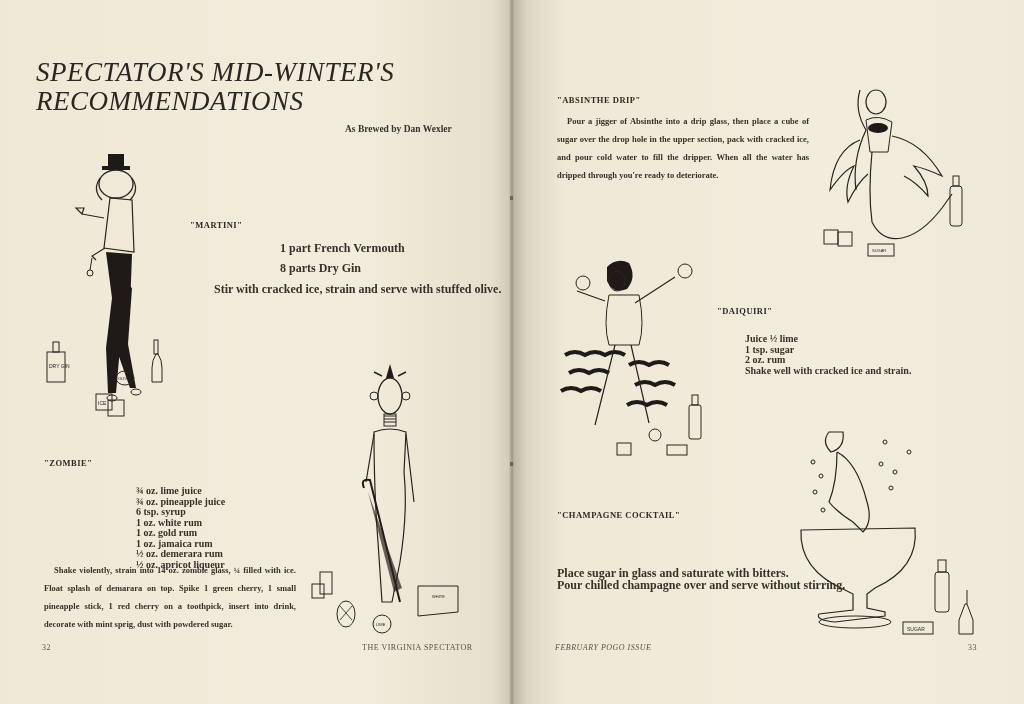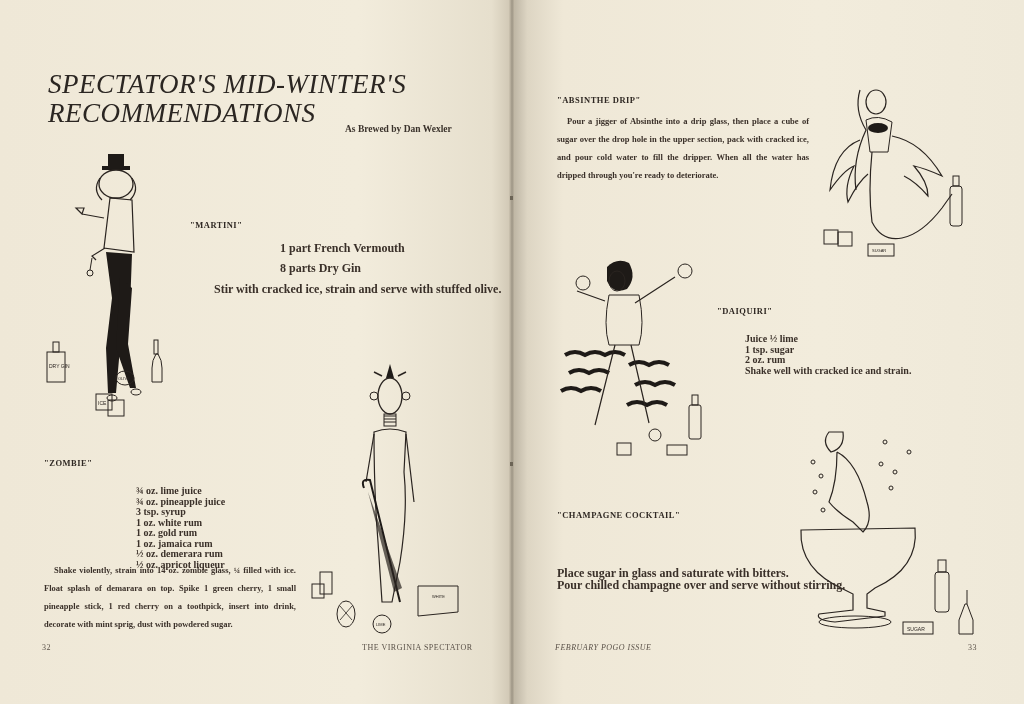--- a/index.html
+++ b/index.html
@@ -16,21 +16,21 @@
   }
   .page.left { left:0; width:512px; background:linear-gradient(to right,#efe8d7 0%,#f2ecdc 70%,#e6dfcd 96%,#cfc6b3 100%); }
   .page.right { left:512px; width:512px; background:linear-gradient(to right,#b9b1a0 0%,#ddd5c3 3%,#efe8d7 10%,#f2ecdc 60%,#efe9d9 100%); }
   .spine { position:absolute; left:509px; top:0; width:6px; height:704px; background:linear-gradient(to right,#cfc6b3,#9d9585,#c8bfac); }
   .staple { position:absolute; left:510px; width:3px; height:4px; background:#6c6456; }
 
   .title {
     position:absolute; left:36px; top:58px; width:460px;
     font-family:"Liberation Serif", serif; font-style:italic;
     font-size:27px; line-height:29px; letter-spacing:0.5px; color:#2b2622;
-    margin:12px; font-weight:normal;
+    margin:0; font-weight:normal;
   }
   .byline { position:absolute; left:345px; top:124px; font-size:9.5px; font-weight:bold; color:#3a322b; }
 
   .recipe-title { position:absolute; font-size:8.5px; font-weight:bold; letter-spacing:0.5px; color:#2f2823; }
   .line { position:absolute; font-size:12px; font-weight:bold; color:#3a3029; white-space:nowrap; }
   .para { position:absolute; font-size:8.5px; font-weight:bold; line-height:18px; color:#3a3029; text-align:justify; }
   .ing-list { position:absolute; font-size:10px; font-weight:bold; line-height:10.5px; color:#3a3029; margin:12px; padding:0; list-style:none; }
   .ing-list li { white-space:nowrap; }
 
   .footer { position:absolute; font-size:8px; color:#5a5148; letter-spacing:0.5px; }
@@ -113,21 +113,21 @@
       <text x="66" y="264" font-size="4" fill="#2a2420" font-family="Liberation Sans, sans-serif">LIME</text>
       <path d="M108 224 l40 0 l0 26 l-40 4 z" fill="none" stroke="#2a2420"></path>
       <text x="122" y="236" font-size="4" fill="#2a2420" font-family="Liberation Sans, sans-serif">WHITE</text>
     </svg>
   </div>
 
   <div class="recipe-title" style="left:44px;top:458px">"ZOMBIE"</div>
   <ul class="ing-list" style="left:124px;top:474px">
     <li>¾ oz. lime juice</li>
     <li>¾ oz. pineapple juice</li>
-    <li>3 tsp. syrup</li>
+    <li>6 tsp. syrup</li>
     <li>1 oz. white rum</li>
     <li>1 oz. gold rum</li>
     <li>1 oz. jamaica rum</li>
     <li>½ oz. demerara rum</li>
     <li>½ oz. apricot liqueur</li>
   </ul>
   <div class="para" style="left:44px;top:561px;width:252px;text-indent:10px">Shake violently, strain into 14 oz. zombie glass, ¼ filled with ice. Float splash of demarara on top. Spike 1 green cherry, 1 small pineapple stick, 1 red cherry on a toothpick, insert into drink, decorate with mint sprig, dust with powdered sugar.</div>
 
   <div class="footer" style="left:42px;top:643px">32</div>
   <div class="footer" style="left:362px;top:643px">THE VIRGINIA SPECTATOR</div>

